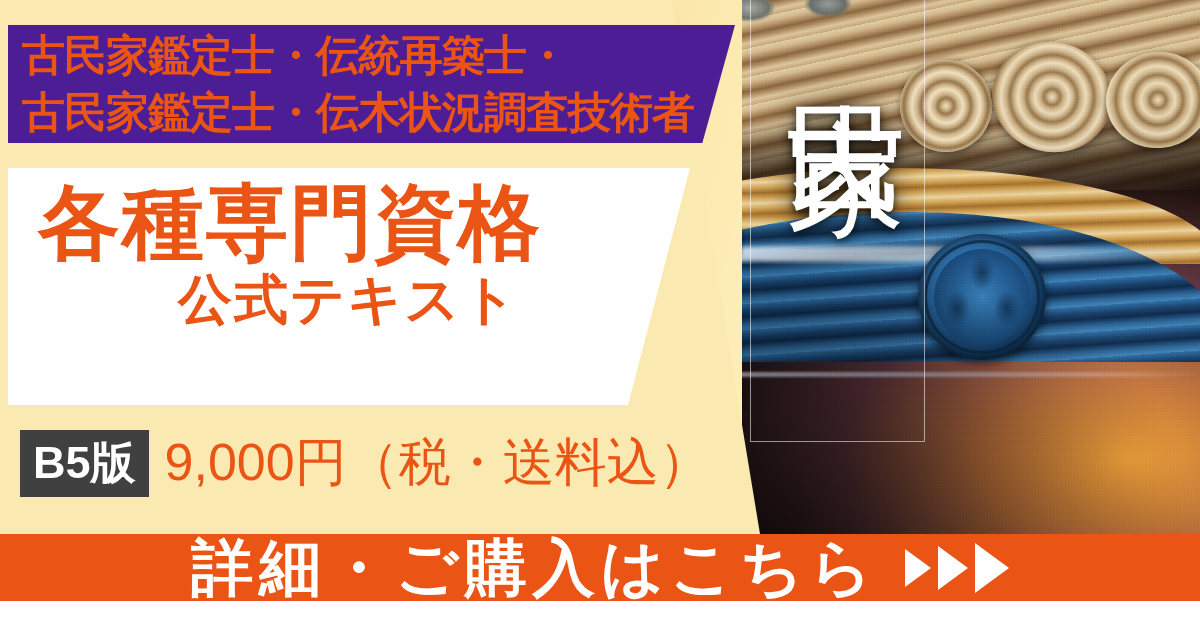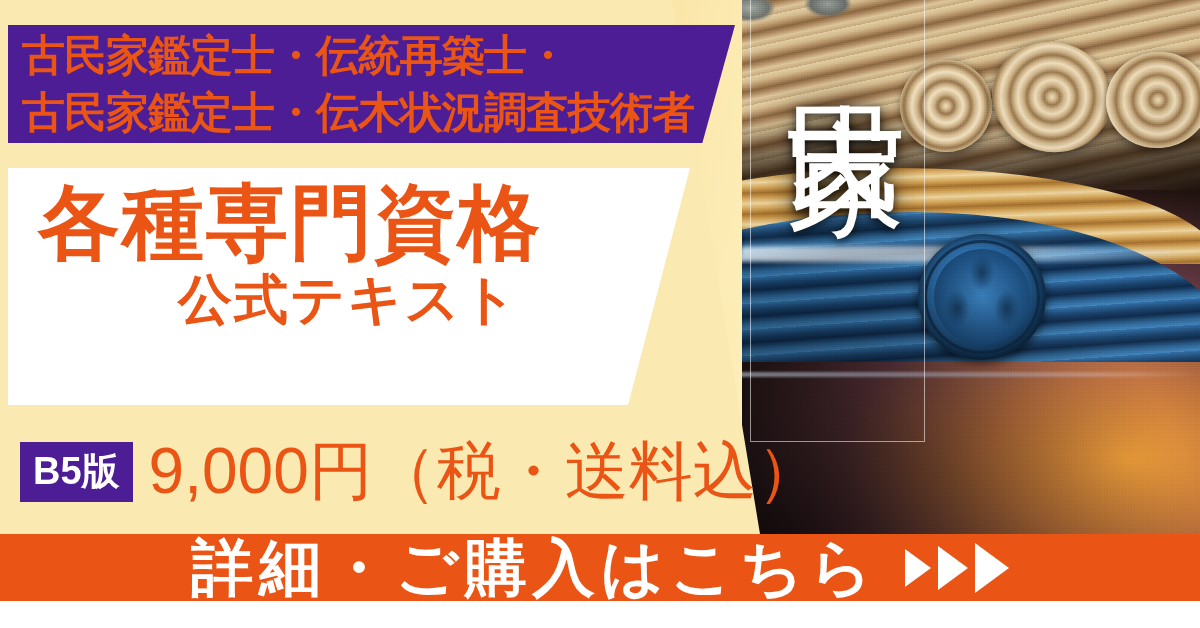--- a/index.html
+++ b/index.html
@@ -275,34 +275,34 @@
 
   
   .price-row {
     position: absolute;
     left: 20px; top: 428px;
     display: flex;
     align-items: center;
     gap: 16px;
   }
   .format-badge {
-    background: #4c1d95;
+    background: #404040;
     color: #ffffff;
     font-family: "Liberation Sans", "DejaVu Sans", sans-serif;
-    font-size: 38px;
+    font-size: 45px;
     font-weight: 700;
     line-height: 1;
     padding: 10px 13px 12px 13px;
     letter-spacing: 0px;
     white-space: nowrap;
     text-align: right;
   }
   .price-text {
     font-family: "Liberation Sans", "DejaVu Sans", sans-serif;
-    font-size: 64px;
+    font-size: 52px;
     font-weight: 400;
     color: #ea5414;
     white-space: nowrap;
     letter-spacing: 0px;
   }
 
   
   .cta-bar {
     position: absolute;
     left: 0; top: 534px;

